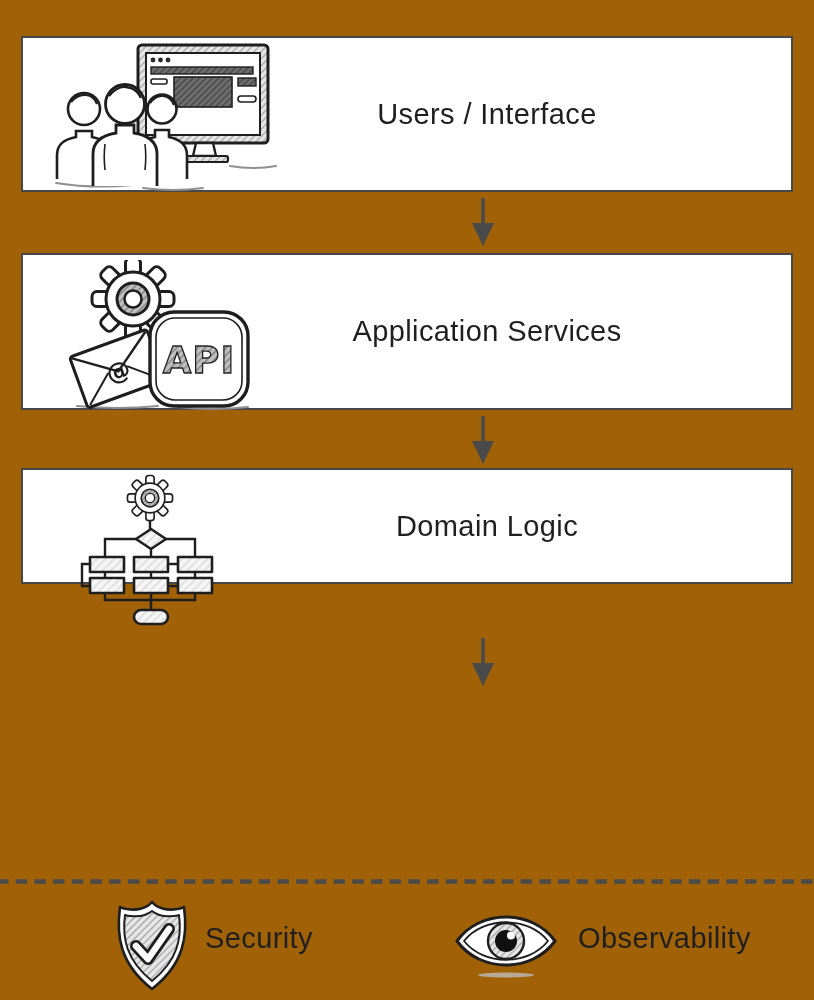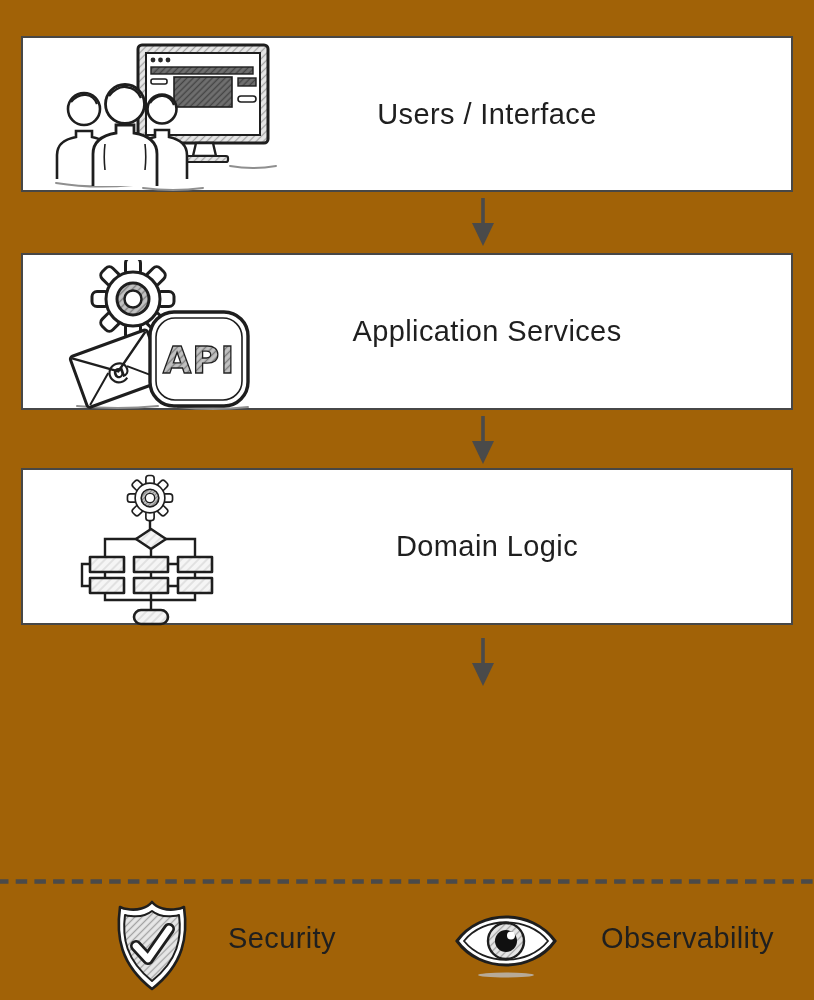--- a/index.html
+++ b/index.html
@@ -14,21 +14,21 @@
   .layer-icon{position:absolute;}
   .layer-label{
     position:absolute;left:160px;right:0;top:0;bottom:0;
     display:flex;align-items:center;justify-content:center;
     font-size:29px;letter-spacing:.4px;color:#1f1f1f;white-space:nowrap;
   }
   .flow-arrow{position:absolute;left:471px;width:24px;height:52px;}
   .divider{position:absolute;left:0;top:877px;width:814px;height:9px;}
   .legend-item-label{
     position:absolute;top:892px;height:92px;display:flex;align-items:center;
-    font-size:29px;letter-spacing:.4px;color:#1f1f1f;white-space:nowrap;margin-left:23px;
+    font-size:29px;letter-spacing:.4px;color:#1f1f1f;white-space:nowrap;
   }
   svg{display:block;}
 </style>
 </head>
 <body>
 
 <div class="canvas">
 
   <svg width="0" height="0" style="position:absolute" aria-hidden="true">
     <defs>
@@ -141,21 +141,21 @@
       </g>
     </svg>
     <div class="layer-label">Application Services</div>
   </div>
 
   <svg class="flow-arrow" style="top:414px;" viewBox="0 0 24 52">
     <line x1="12" y1="2" x2="12" y2="31" stroke="#4a4a4a" stroke-width="3.6"></line>
     <polygon points="1,27 23,27 12,50" fill="#4a4a4a"></polygon>
   </svg>
 
-  <div class="layer" style="top:468px;height:157px;">
+  <div class="layer" style="top:468px;height:116px;">
     <svg class="layer-icon" style="left:55px;top:2px;" width="140" height="154" viewBox="0 0 140 154">
       <use href="#gear-shape" transform="translate(72,26) scale(0.55)"></use>
       <g fill="none" stroke="#1e1e1e" stroke-width="2.4">
         <path d="M72,49 V57"></path>
         <path d="M60,67 H27 V128 H117 V67 H86"></path>
         <path d="M73,77 V138"></path>
         <path d="M12,92 H4 V114 H12"></path>
         <path d="M90,92 H100 M90,114 H100"></path>
       </g>
       <g fill="url(#hatchFaint)" stroke="#1e1e1e" stroke-width="2.6" stroke-linejoin="round">

